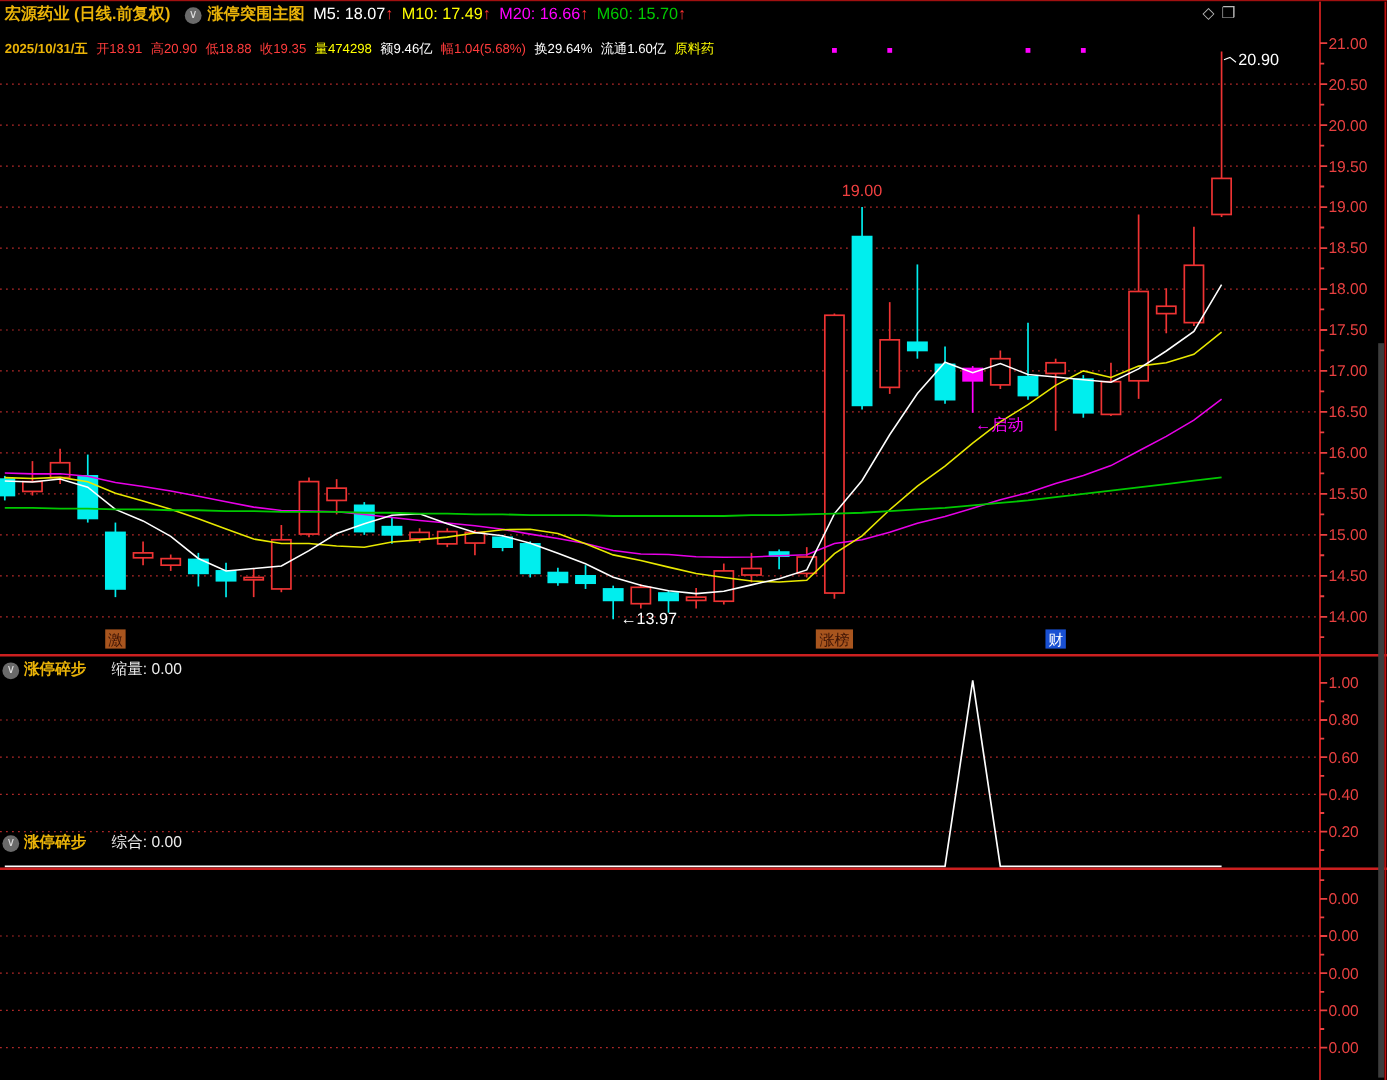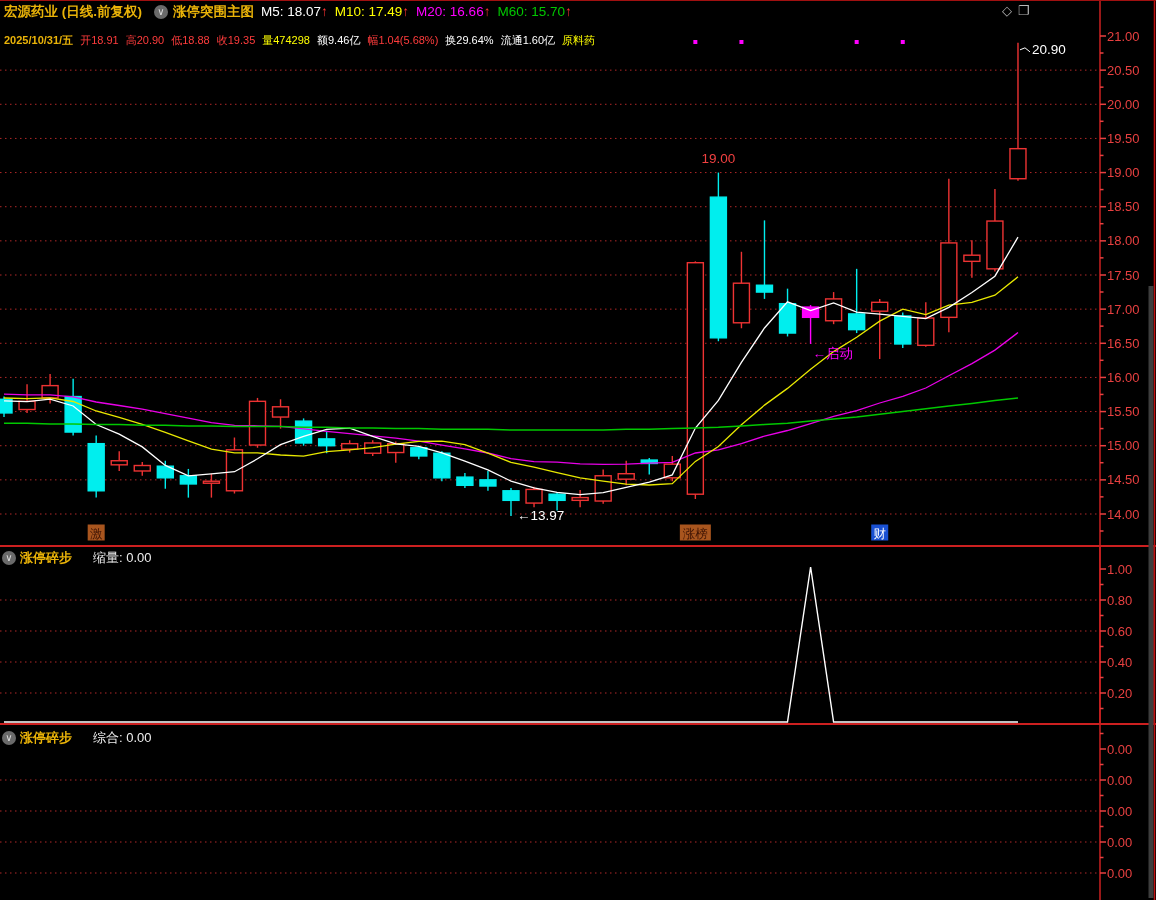--- a/index.html
+++ b/index.html
@@ -248,18 +248,18 @@
 
   <div class="infobar">
     <span class="t-white tok">2025/10/31/五</span><span id="info-items"><span class="tok" style="color: rgb(255, 60, 60);">开18.91</span><span class="tok" style="color: rgb(255, 60, 60);">高20.90</span><span class="tok" style="color: rgb(255, 60, 60);">低18.88</span><span class="tok" style="color: rgb(255, 60, 60);">收19.35</span><span class="tok" style="color: rgb(255, 255, 0);">量474298</span><span class="tok" style="color: rgb(255, 255, 255);">额9.46亿</span><span class="tok" style="color: rgb(255, 60, 60);">幅1.04(5.68%)</span><span class="tok" style="color: rgb(255, 255, 255);">换29.64%</span><span class="tok" style="color: rgb(255, 255, 255);">流通1.60亿</span><span class="tok" style="color: rgb(255, 255, 0);">原料药</span></span>
   </div>
 
   <div class="panel-label" style="top:548px">
     <span class="collapse-icon">∨</span><span class="t-white">涨停碎步</span><span class="stat"><span>缩量:</span>
       <span>0.00</span></span>
   </div>
 
-  <div class="panel-label" style="top:728px">
+  <div class="panel-label" style="top:692px">
     <span class="collapse-icon">∨</span><span class="t-white">涨停碎步</span><span class="stat"><span>综合:</span>
       <span>0.00</span></span>
   </div>
 
 </div>
 
 </body></html>

